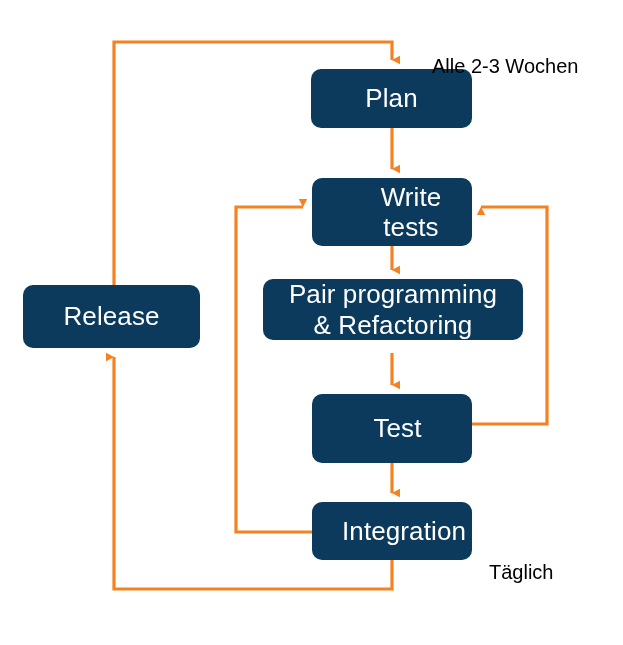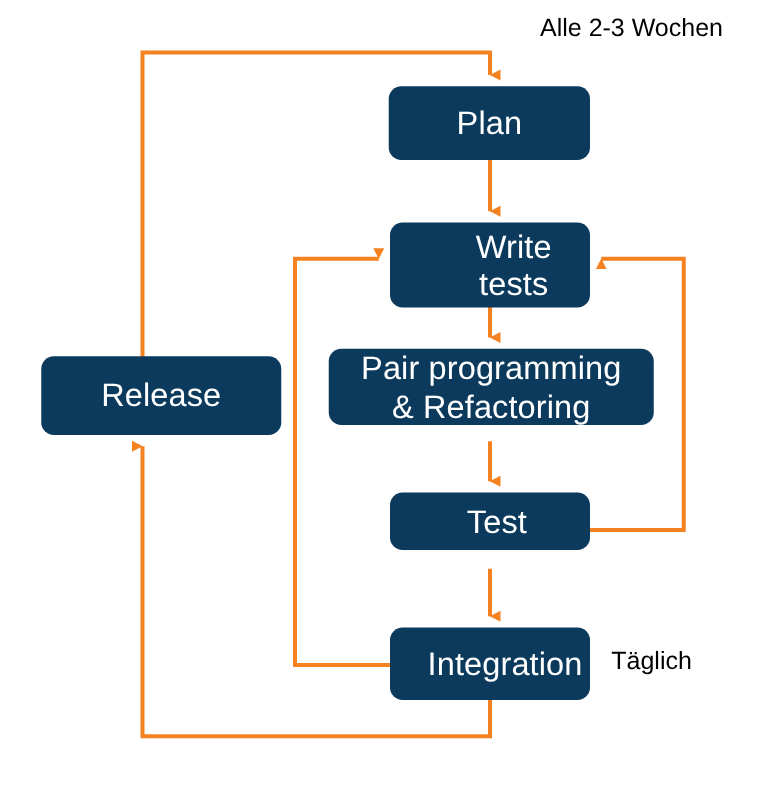--- a/index.html
+++ b/index.html
@@ -48,20 +48,21 @@
     white-space: pre-line;
   }
   .annotation {
     position: absolute;
     color: #000000;
     font-family: "Liberation Sans", sans-serif;
     font-size: 20px;
     line-height: 1.1;
     white-space: nowrap;
     z-index: 3;
+    margin-top: 43px;
   }
   #label-alle { left: 432px; top: 12px; }
   #label-taeglich { left: 489px; top: 518px; }
   #label-quelle { left: 421px; top: 612px; }
 </style>
 </head>
 <body>
 
 <div id="canvas">
 
@@ -107,29 +108,29 @@
 
   <div class="node-box" id="node-write-tests" style="left:312px; top:178px; width:160px; height:68px;padding-left:44px;">
     <span class="node-label">Write tests</span>
   </div>
 
   <div class="node-box" id="node-pair-programming" style="left:263px; top:279px; width:260px; height:61px;">
     <span class="node-label">Pair programming
 &amp; Refactoring</span>
   </div>
 
-  <div class="node-box" id="node-test" style="left:312px; top:394px; width:160px; height:46px;padding-left:17px;">
+  <div class="node-box" id="node-test" style="left:312px; top:394px; width:160px; height:69px;padding-left:17px;">
     <span class="node-label">Test</span>
   </div>
 
   <div class="node-box" id="node-integration" style="left:312px; top:502px; width:160px; height:58px;justify-content:flex-end;">
     <span class="node-label">Integration</span>
   </div>
 
-  <div class="node-box" id="node-release" style="left:33px; top:285px; width:192px; height:63px;">
+  <div class="node-box" id="node-release" style="left:23px; top:285px; width:177px; height:63px;">
     <span class="node-label">Release</span>
   </div>
 
   <div class="annotation" id="label-alle">Alle 2-3 Wochen</div>
 
   <div class="annotation" id="label-taeglich">Täglich</div>
 
 
 </div>
 

